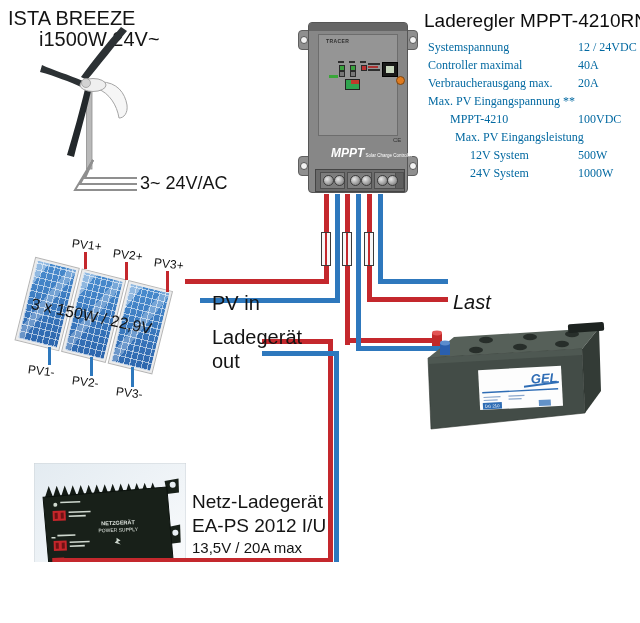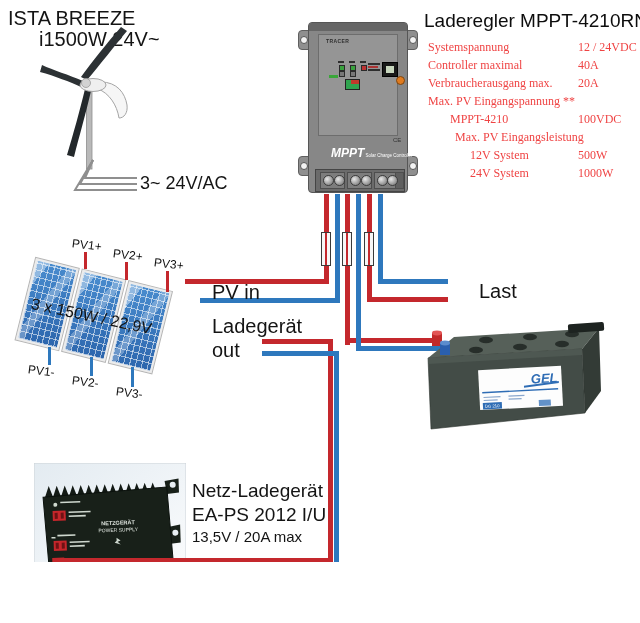--- a/index.html
+++ b/index.html
@@ -31,38 +31,38 @@
   #mpptBand .b{font-weight:bold;font-style:italic;font-size:12px;}
   #mpptBand .s{font-size:4.5px;}
   #ceMark{position:absolute;left:84px;top:114px;font-size:6px;color:#333;}
   #termStrip{position:absolute;left:6px;top:146px;width:90px;height:23px;background:#6b6b6b;border:1px solid #454545;box-sizing:border-box;}
   .tgroup{position:absolute;top:2px;width:25px;height:17px;background:#7d7d7d;border:1px solid #4e4e4e;box-sizing:border-box;}
   .screw{position:absolute;top:5px;width:9px;height:9px;border-radius:50%;border:1px solid #3c3c3c;
          background:radial-gradient(circle at 35% 35%, #e8e8e8, #9b9b9b 60%, #6f6f6f);}
   
   #specs{position:absolute;left:424px;top:10px;width:214px;z-index:40;}
   #specs h1{margin:0 0 8px 0;font-size:19px;font-weight:normal;font-family:"Liberation Sans",sans-serif;color:#0d0d0d;white-space:nowrap;}
-  .srow{position:relative;height:18px;font-family:"Liberation Serif",serif;font-size:12px;color:#ef4444;white-space:nowrap;}
+  .srow{position:relative;height:18px;font-family:"Liberation Serif",serif;font-size:12px;color:#0369a1;white-space:nowrap;}
   .srow .v{position:absolute;left:154px;top:0;}
   
   #solarGroup{position:absolute;left:36px;top:258px;width:146px;height:86px;transform:rotate(14deg);transform-origin:left top;display:flex;gap:4px;z-index:12;}
   .pvPanel{width:44px;height:84px;border:2px solid #ececec;box-sizing:border-box;outline:1px solid #b5b5b5;
     background:
       linear-gradient(115deg, rgba(255,255,255,.40) 0 16%, rgba(255,255,255,0) 16% 42%, rgba(255,255,255,.28) 42% 54%, rgba(255,255,255,0) 54%),
       repeating-linear-gradient(0deg, rgba(255,255,255,.55) 0 1px, transparent 1px 7px),
       repeating-linear-gradient(90deg, rgba(255,255,255,.55) 0 1px, transparent 1px 6px),
       linear-gradient(160deg,#4a8ed0,#2b64ac);}
   .pvlbl{position:absolute;font-size:12px;color:#101010;transform:rotate(7deg);z-index:40;}
   .stub{position:absolute;width:3px;z-index:13;}
   
   #battSvg{position:absolute;left:420px;top:317px;z-index:30;}
   #psuSvg{position:absolute;left:34px;top:463px;z-index:10;}
   #turbSvg{position:absolute;left:25px;top:25px;z-index:5;}
   #acSvg{position:absolute;left:55px;top:156px;z-index:5;}
-  .z40{z-index:40;}
+  .z40{z-index:40;margin-top:11px;}
 </style>
 </head>
 <body>
 
 <div id="canvas">
 
   <div class="lbl big abs" style="left:8px;top:8px;">ISTA BREEZE</div>
   <div class="lbl big abs" style="left:0;top:29px;margin-left:39px;">i1500W 24V~</div>
 
   <svg id="turbSvg" width="125" height="150" viewBox="0 0 125 150">
@@ -197,21 +197,21 @@
 
   <div class="wire wr" style="left:262px;top:339px;width:71px;height:5px;"></div>
   <div class="wire wr" style="left:328px;top:339px;width:5px;height:224px;"></div>
   <div class="wire wr" style="left:60px;top:558px;width:273px;height:5px;"></div>
 
   <div class="wire wb" style="left:262px;top:351px;width:77px;height:5px;"></div>
   <div class="wire wb" style="left:334px;top:351px;width:5px;height:222px;"></div>
   <div class="wire wb" style="left:60px;top:568px;width:279px;height:5px;"></div>
 
   <div class="lbl big z40" style="left:212px;top:282px;">PV in</div>
-  <div class="lbl big z40" style="left:479px;top:281px;">Last</div>
+  <div class="lbl big z40" style="left:453px;top:281px;font-style:italic;">Last</div>
   <div class="lbl big z40" style="left:212px;top:316px;">Ladegerät</div>
   <div class="lbl big z40" style="left:212px;top:340px;">out</div>
 
   <svg id="battSvg" width="185" height="118" viewBox="0 0 185 118">
     <polygon points="34,20 179,11 162,32 8,41" fill="#566059"></polygon>
     <polygon points="162,32 179,11 181,74 165,96" fill="#333b36"></polygon>
     <polygon points="8,41 162,32 165,96 11,112" fill="#434c47" stroke="#2b322e" stroke-width="0.6"></polygon>
     <polygon points="8,41 162,32 162,38 8,47" fill="#4e5852"></polygon>
     <ellipse cx="66" cy="23" rx="7" ry="3.2" fill="#272e2a"></ellipse>
     <ellipse cx="110" cy="20" rx="7" ry="3.2" fill="#272e2a"></ellipse>

